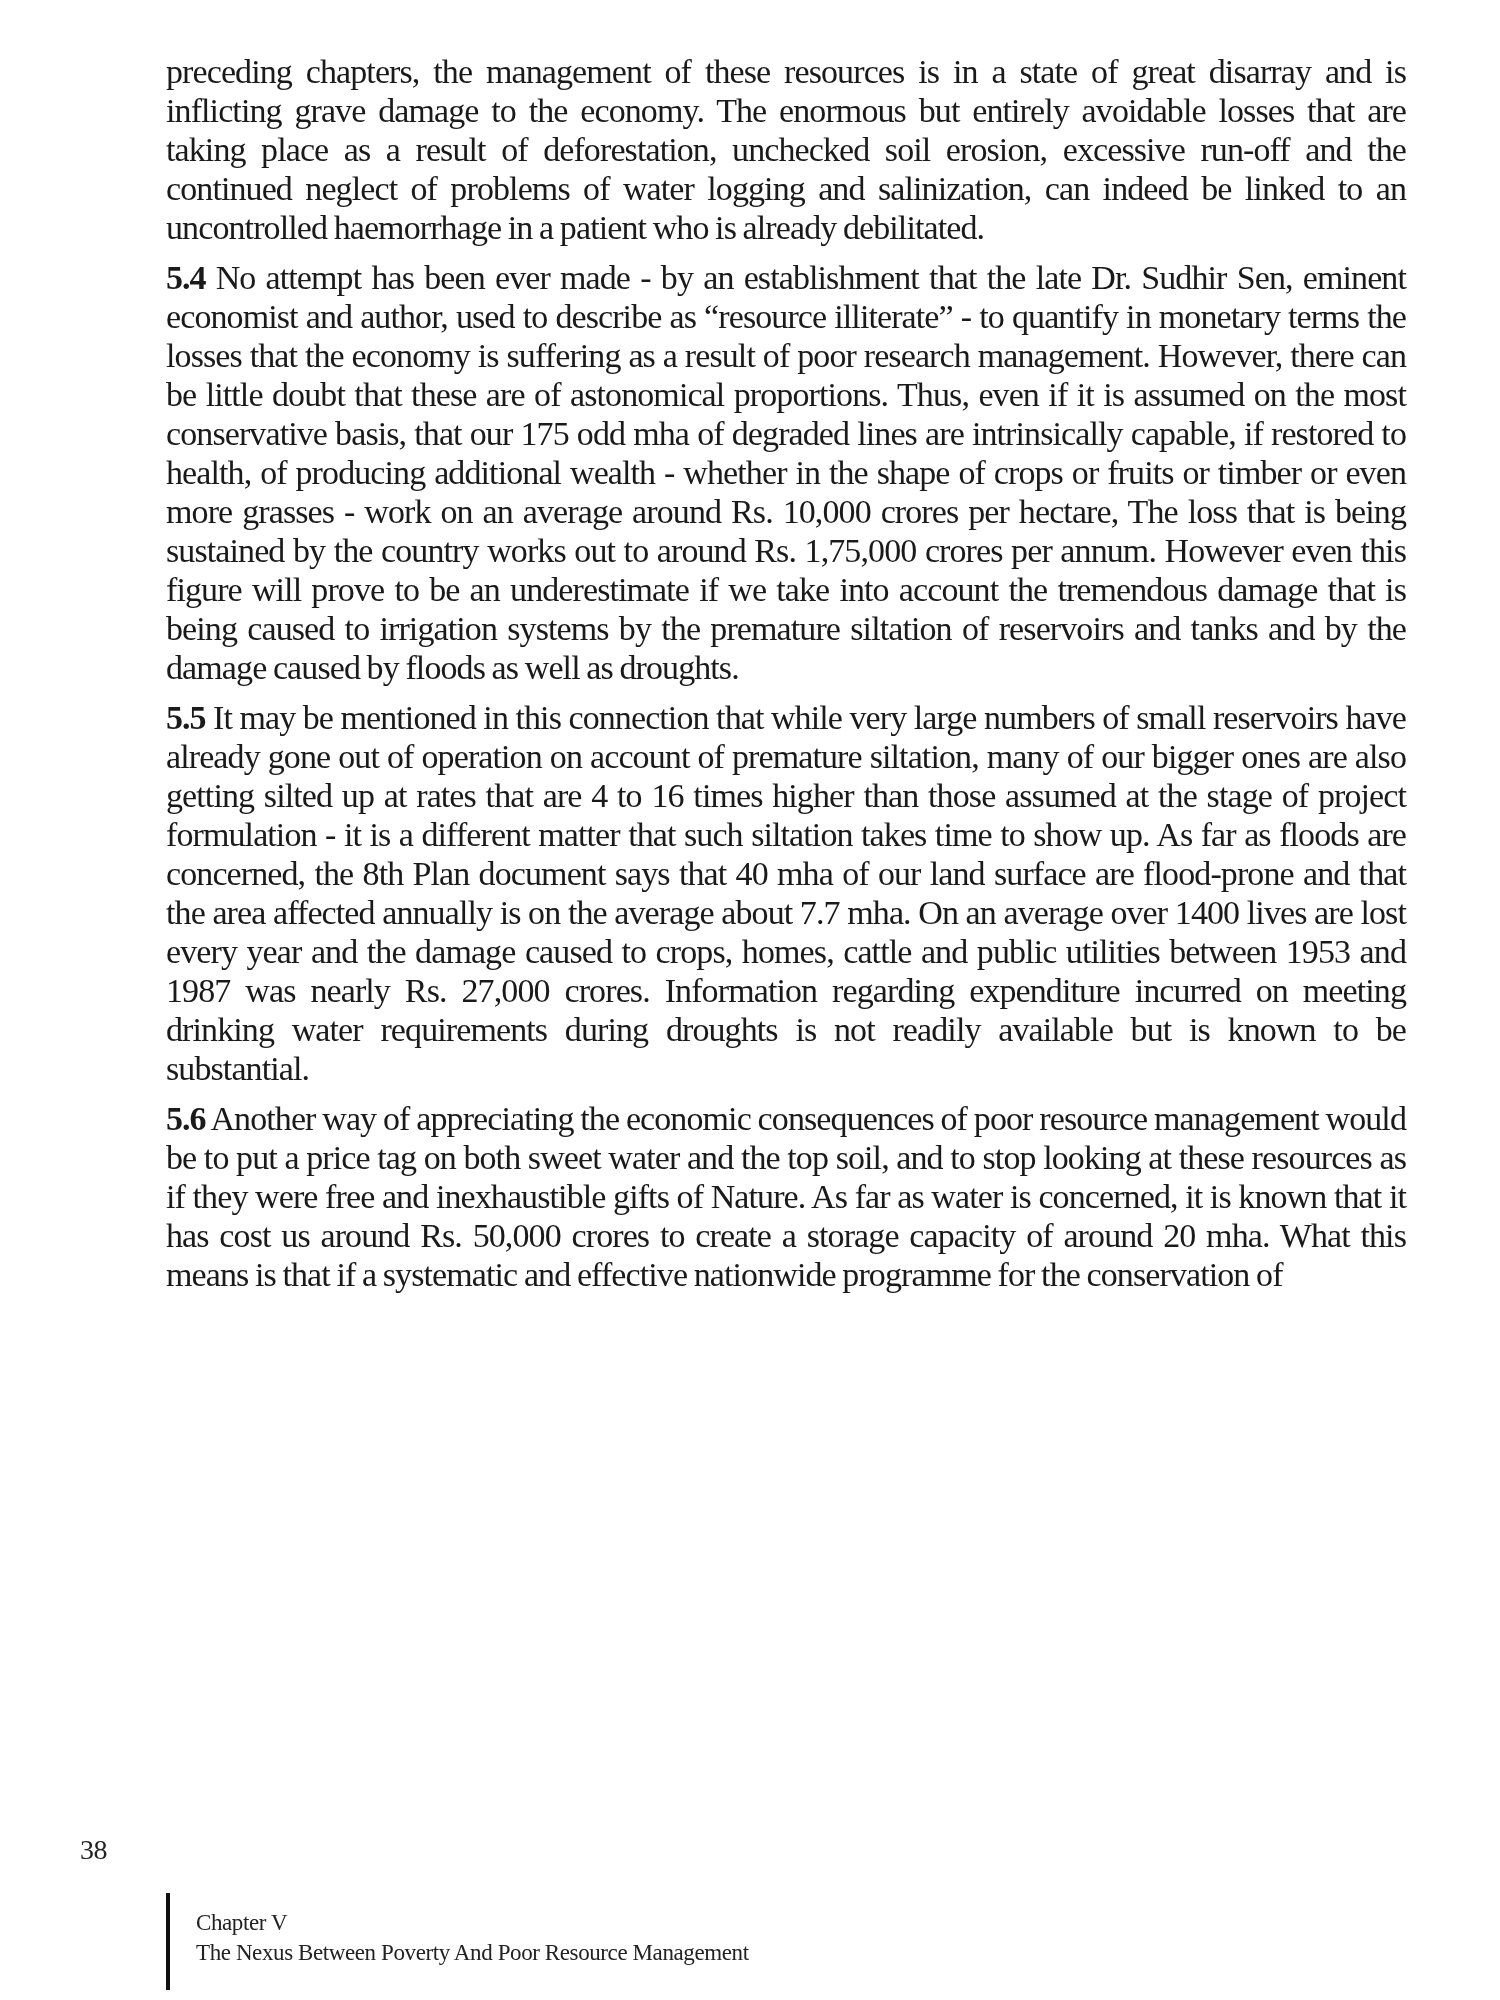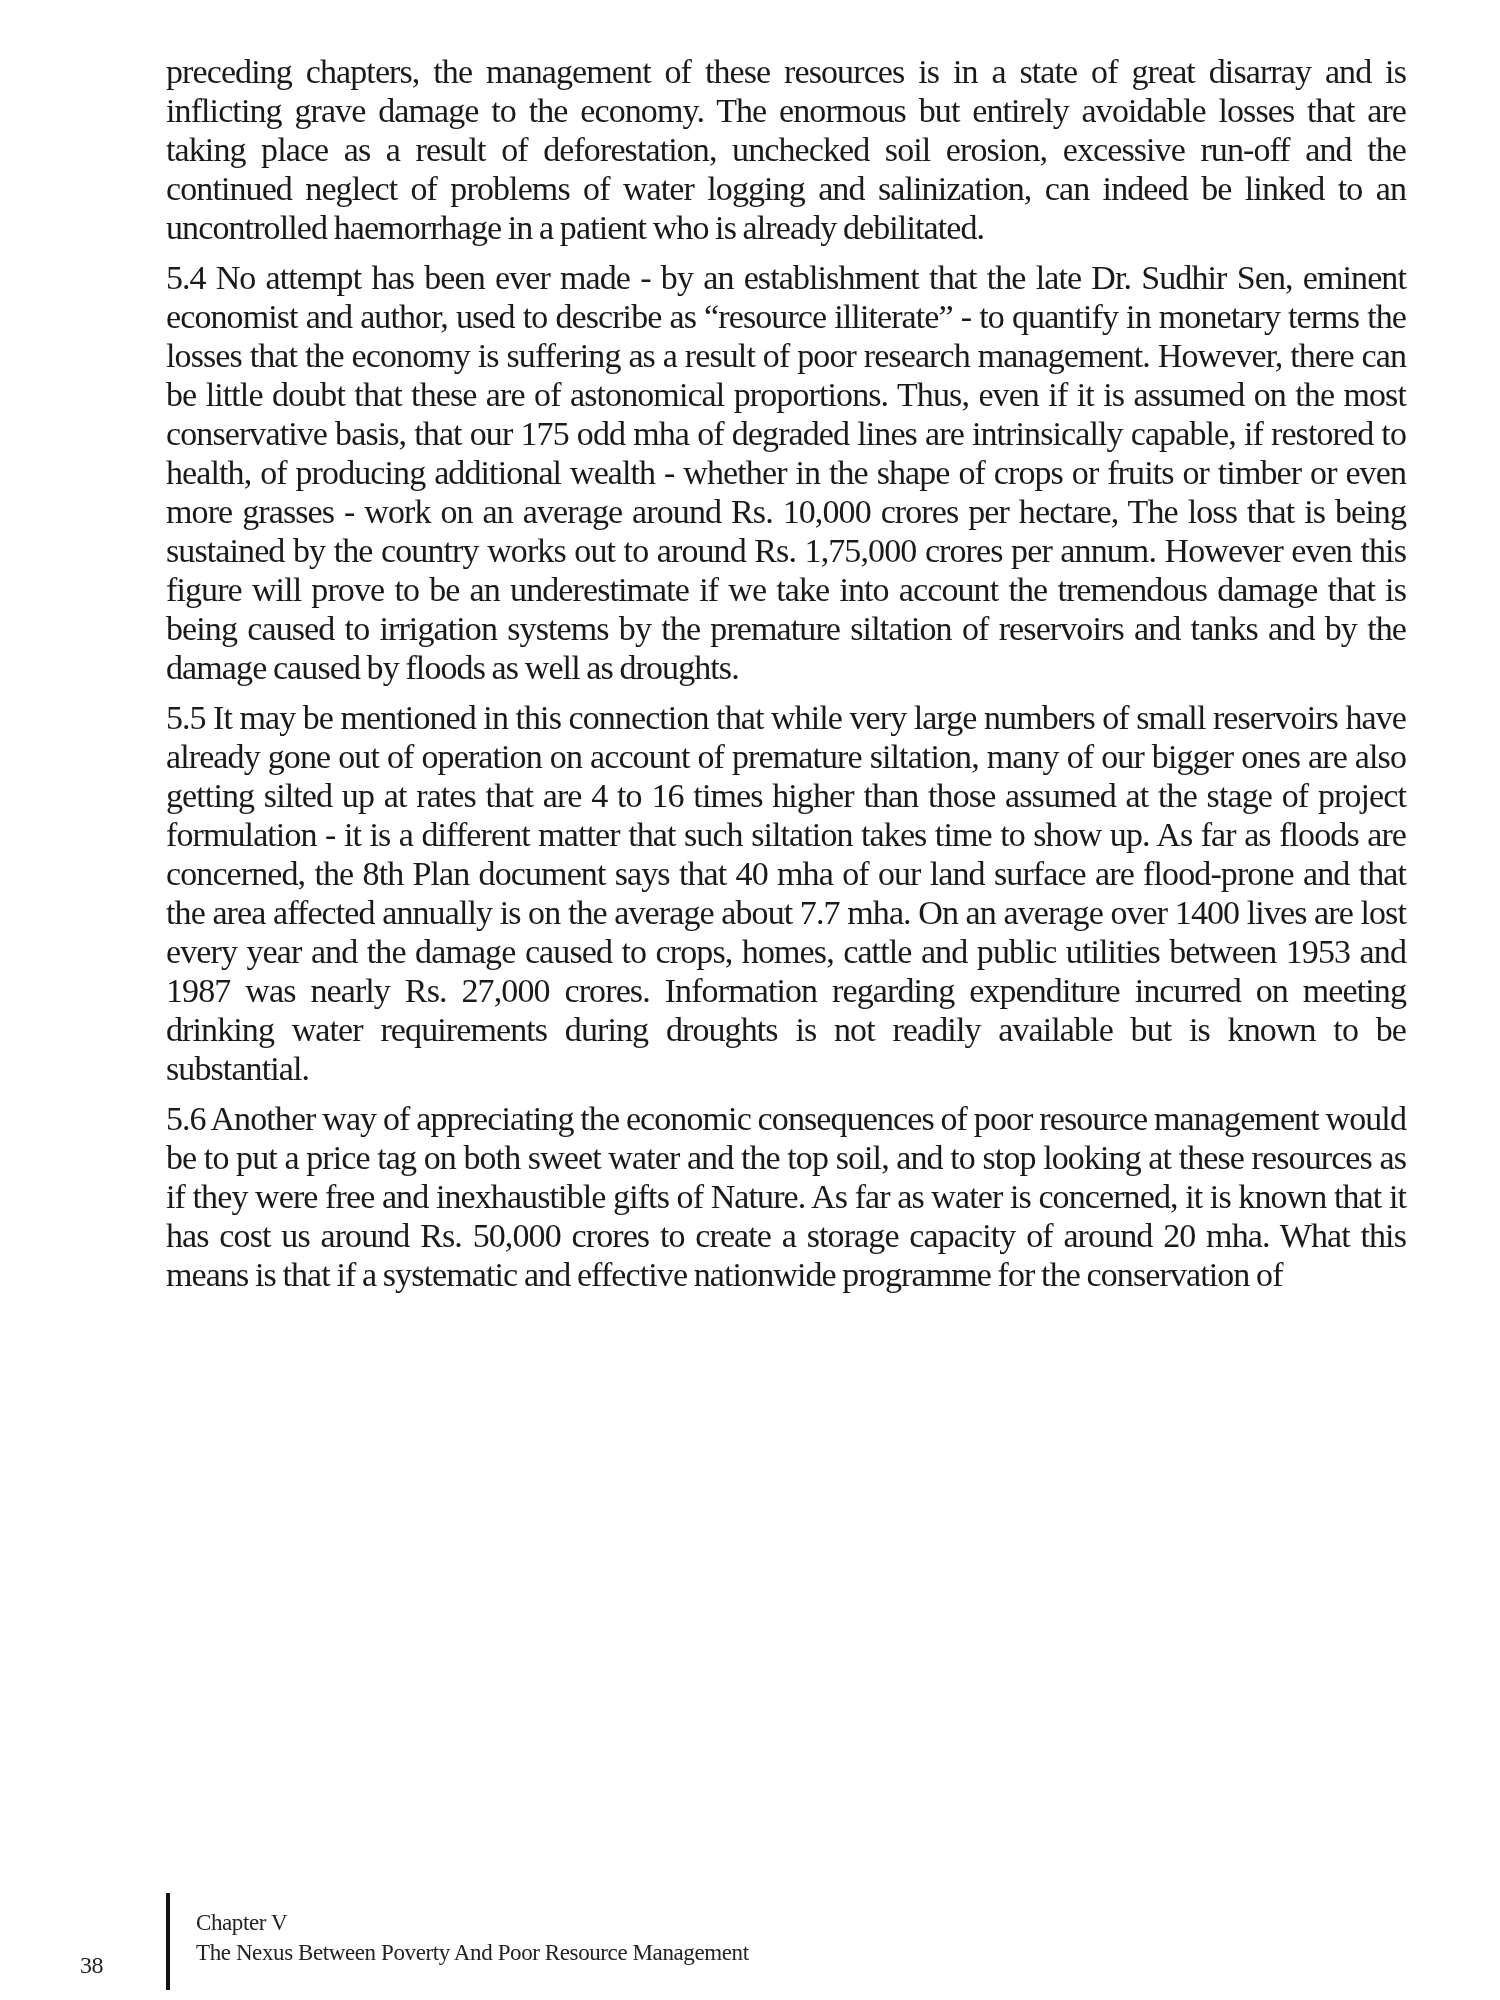--- a/index.html
+++ b/index.html
@@ -33,28 +33,28 @@
     text-align: justify;
     text-align-last: left;
     letter-spacing: -0.9px;
     word-spacing: -1px;
     hyphens: none;
   }
   .para + .para {
     margin-top: 11px;
   }
   .para-num {
-    font-weight: normal;
+    font-weight: bold;
     letter-spacing: -1px;
   }
   .footer-num {
     position: absolute;
     left: 80px;
-    top: 1952px;
-    font-size: 24px;
+    top: 1834px;
+    font-size: 28px;
     color: #222;
     letter-spacing: -0.5px;
   }
   .footer-bar {
     position: absolute;
     left: 166px;
     top: 1893px;
     width: 4px;
     height: 97px;
     background: #111;

